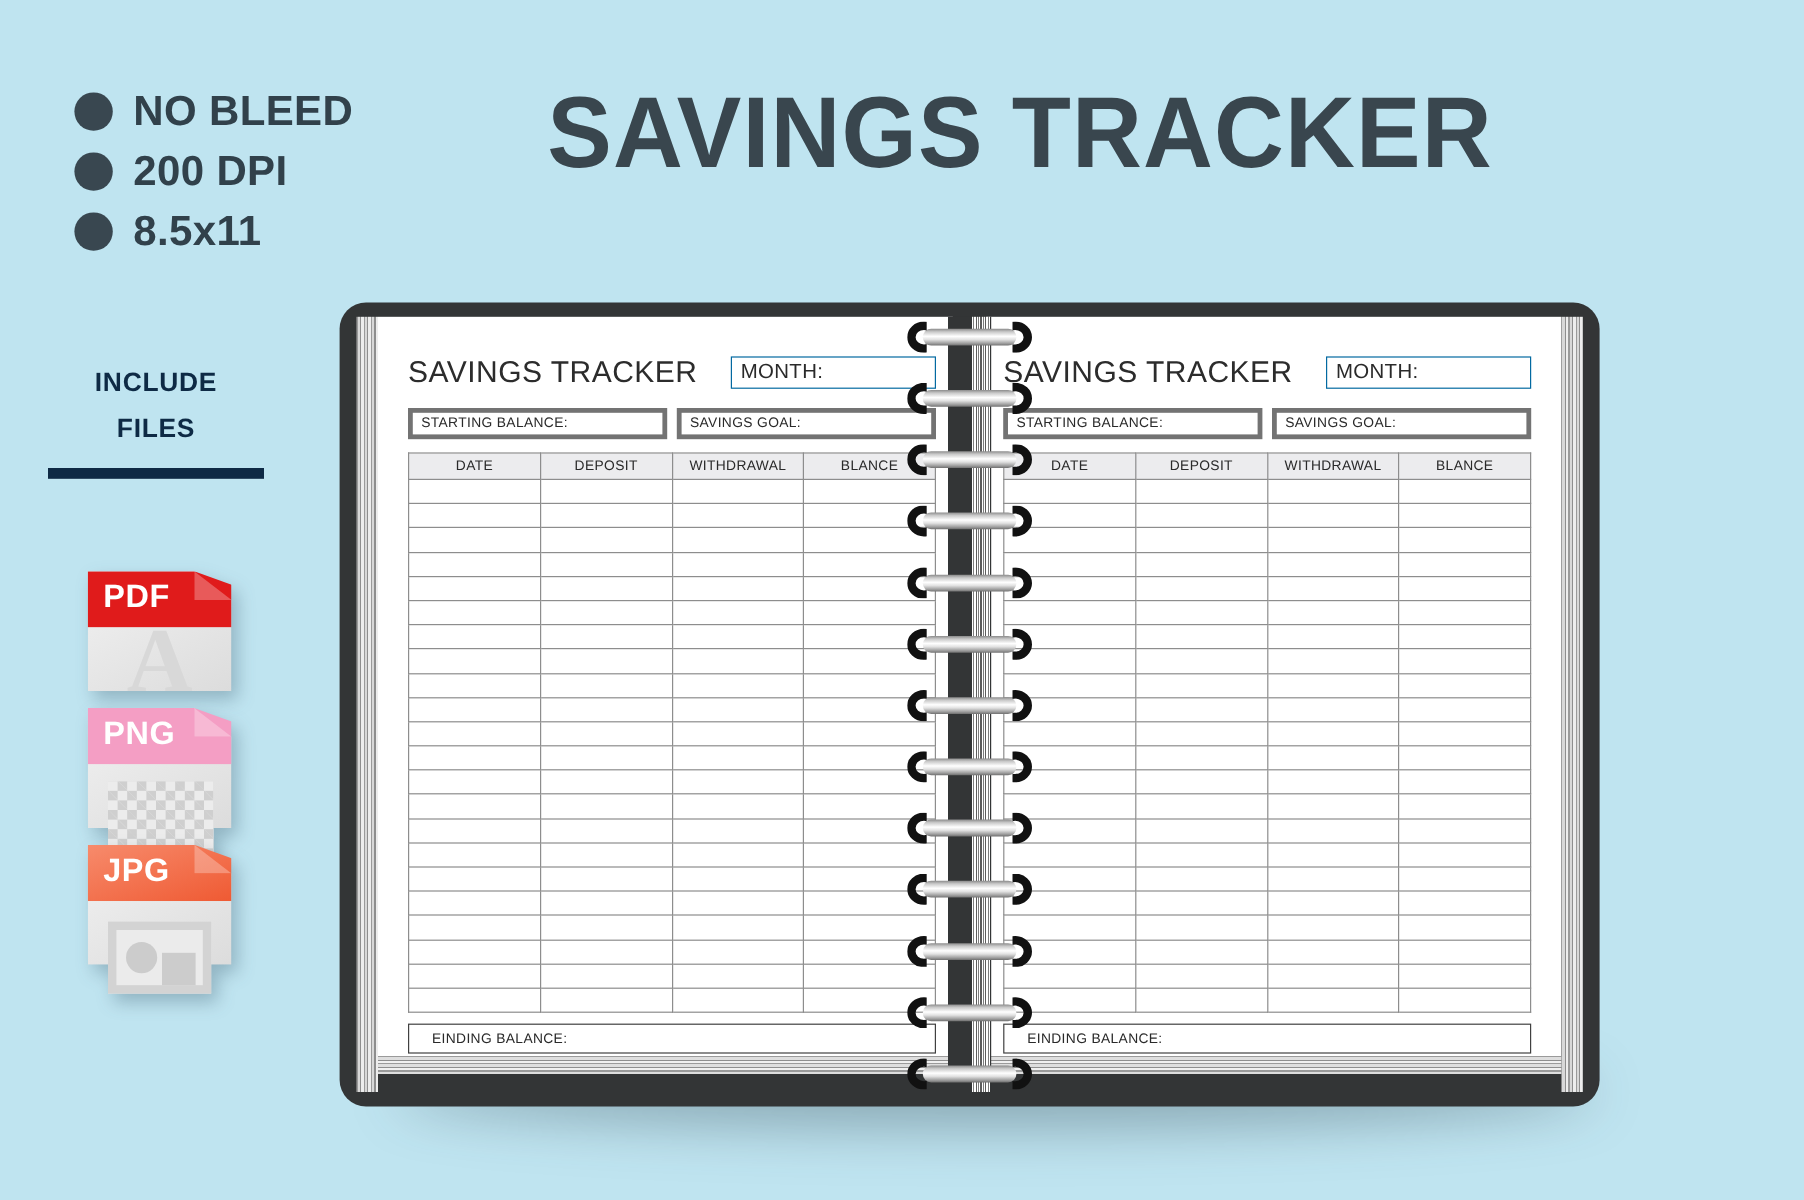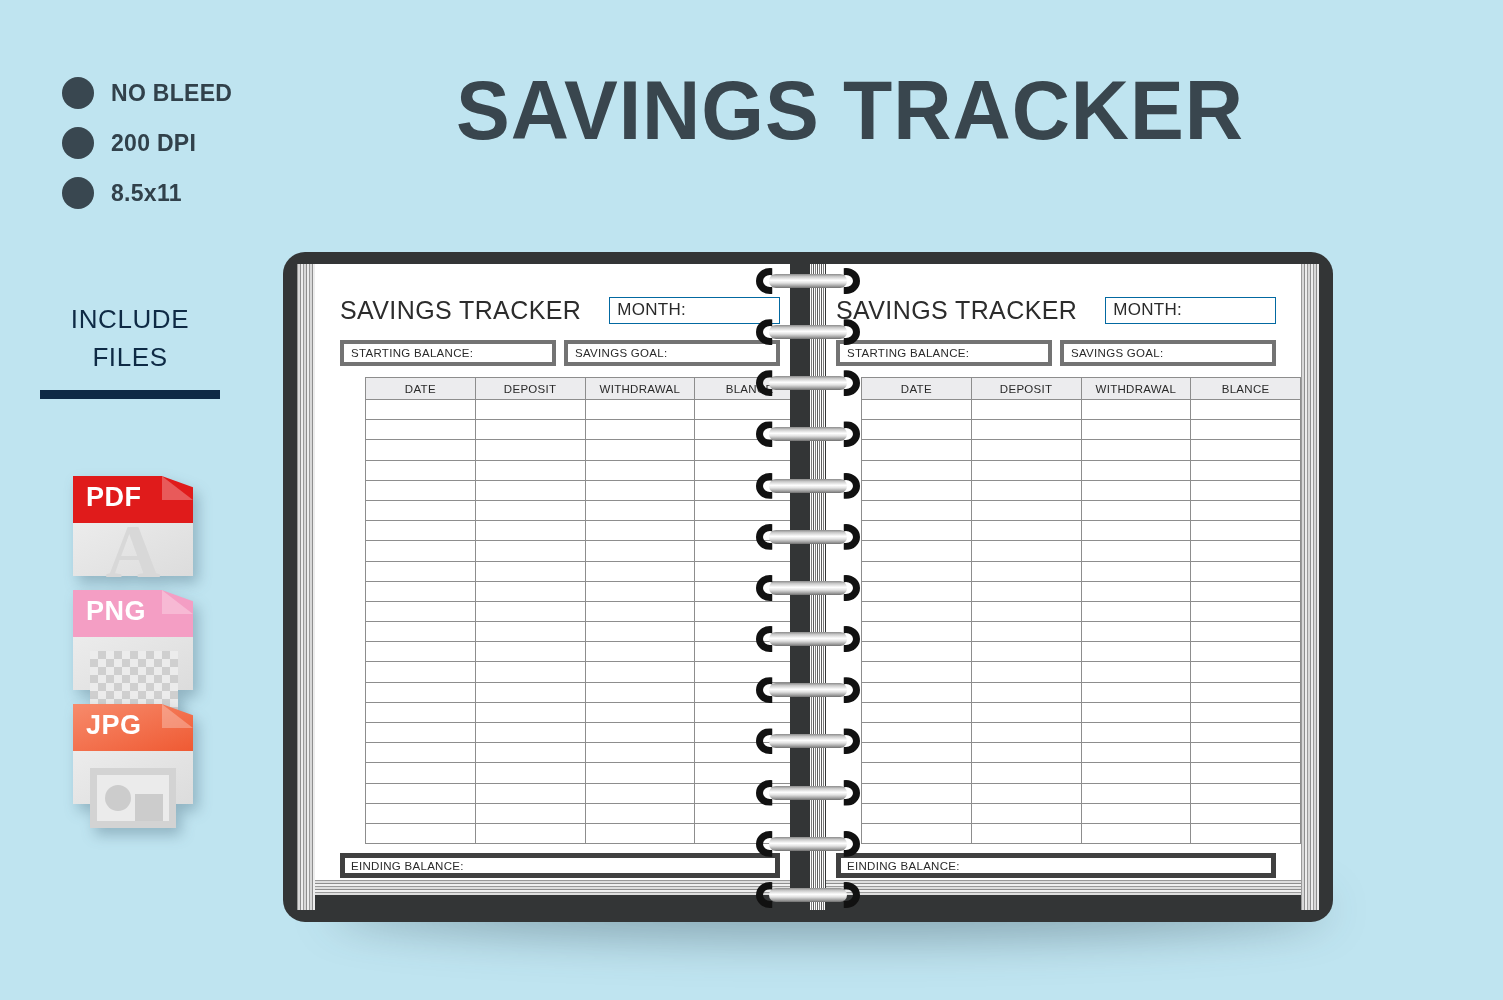--- a/index.html
+++ b/index.html
@@ -27,36 +27,36 @@
   }
   .spec-dot {
     width: 32px;
     height: 32px;
     border-radius: 50%;
     background: #394750;
     flex: 0 0 auto;
   }
   .spec-label {
     margin-left: 17px;
-    font-size: 23px;
+    font-size: 35px;
     font-weight: bold;
     color: #31414b;
     letter-spacing: 0.3px;
   }
 
   .include-block {
     position: absolute;
     left: 40px;
     top: 300px;
     width: 180px;
     text-align: center;
   }
   .include-line {
-    font-size: 26px;
-    font-weight: normal;
+    font-size: 22px;
+    font-weight: bold;
     color: #0e2a45;
     letter-spacing: 0.6px;
     line-height: 38px;
   }
   .include-rule {
     margin-top: 14px;
     height: 9px;
     background: #0e2a45;
     width: 100%;
   }
@@ -292,43 +292,42 @@
     font-size: 11.5px;
     color: #2a2a2a;
     letter-spacing: 0.3px;
   }
 
   table.ledger {
     margin-top: 11px;
     width: 100%;
     border-collapse: collapse;
     table-layout: fixed;
-    margin-left: 25px;
   }
   table.ledger th {
     background: #ececee;
     border: 1px solid #8d8d8d;
     height: 22px;
     font-size: 11.5px;
     font-weight: normal;
     color: #2a2a2a;
     letter-spacing: 0.3px;
   }
   table.ledger td {
     border: 1px solid #8d8d8d;
     height: 20.2px;
   }
 
   .ending-box {
     margin-top: 9px;
     height: 25px;
-    border: 5px solid #404040;
+    border: 1px solid #404040;
     display: flex;
     align-items: center;
-    padding-left: 6px;
+    padding-left: 19px;
     font-size: 11.5px;
     color: #2a2a2a;
     letter-spacing: 0.3px;
   }
 
   
   .spine {
     position: absolute;
     left: 50%;
     top: 12px;

